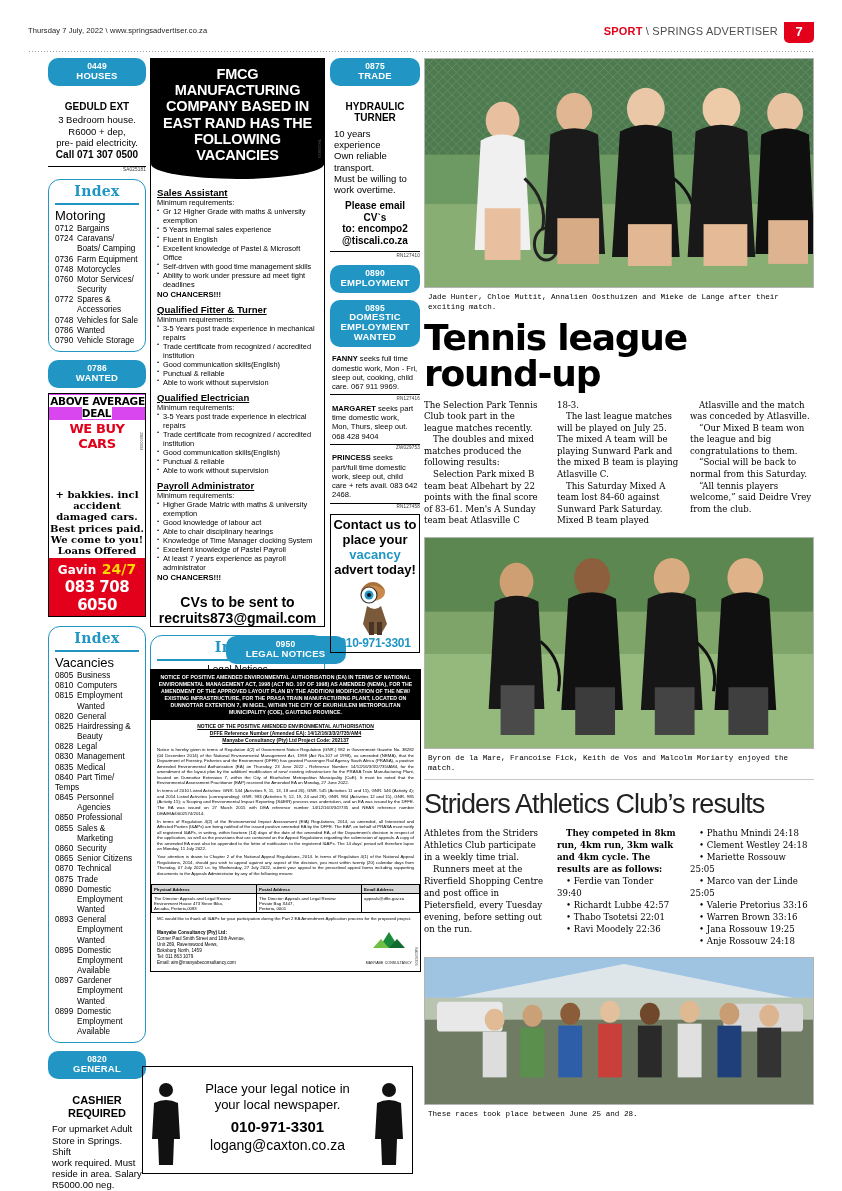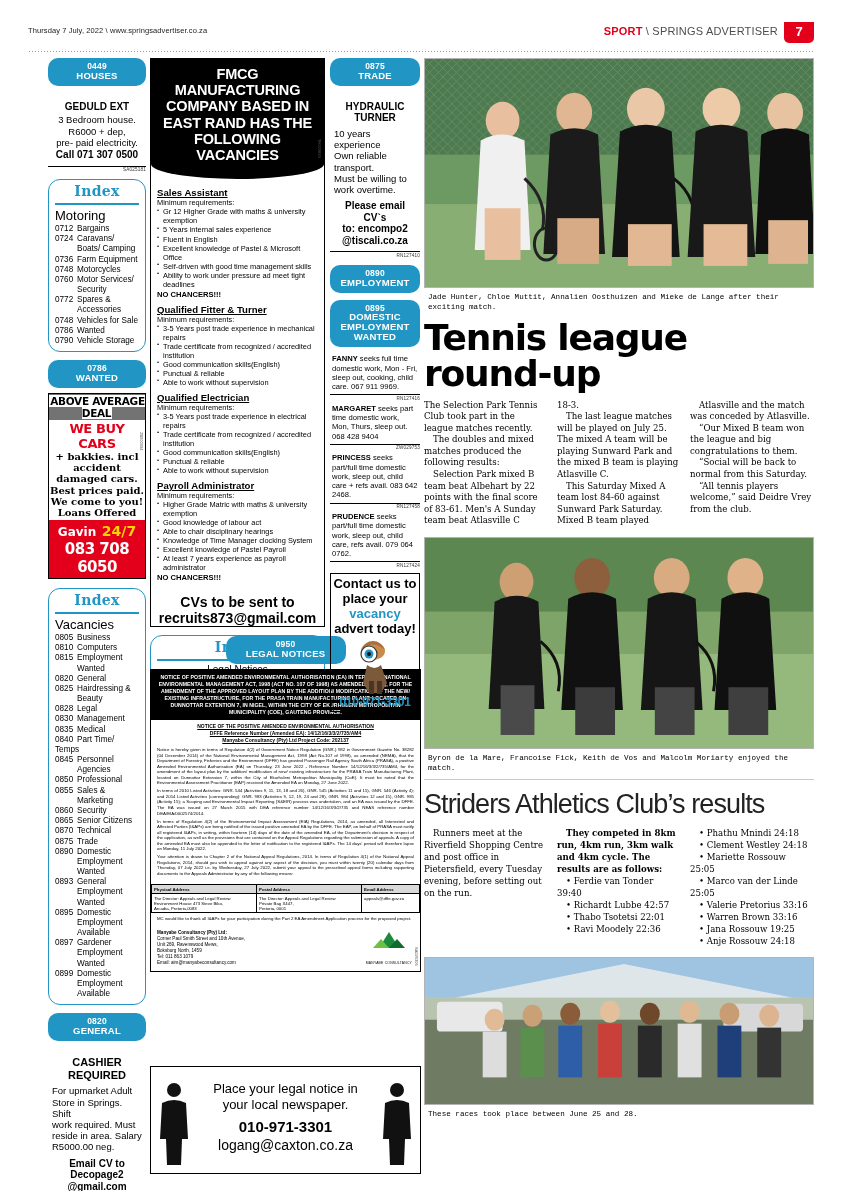--- a/index.html
+++ b/index.html
@@ -43,26 +43,26 @@
      font-family:"DejaVu Serif", serif; letter-spacing:.3px; }
   .index-sep { height:2px; background:#2196c4; margin:0 6px; }
   .index-head { font-size:13px; padding:3px 6px 1px; }
   .idx-list { padding:0 5px 5px 6px; }
   .idx-row { font-size:8.2px; line-height:1.24; white-space:pre-wrap; }
   .idx-row .c { display:inline-block; width:22px; }
   .idx-cont { padding-left:22px; display:block; }
 
   
   .cars { border:1.5px solid #000; background:#fff; text-align:center; position:relative; overflow:hidden; }
-  .cars-top { background:#737373; color:#fff; font-weight:bold; font-size:10.5px;
+  .cars-top { background:#d946ef; color:#fff; font-weight:bold; font-size:10.5px;
     font-family:"DejaVu Sans", sans-serif; letter-spacing:-.3px; padding:1px 0; }
   .cars-top span { background:#fff; color:#000; padding:0 1px; }
   .cars-mid { color:#e2001a; font-weight:bold; font-size:13px; letter-spacing:-.4px; padding-top:1px;
     font-family:"DejaVu Sans", sans-serif; }
-  .cars-body { font-size:10px; line-height:1.12; font-weight:bold; font-family:"DejaVu Serif", serif; }
+  .cars-body { font-size:10px; line-height:1.12; font-weight:bold; font-family:"DejaVu Serif", serif;margin-top:38px; }
   .cars-bot { background:#e2001a; color:#fff; font-weight:bold; margin-top:2px; padding:1px 0 2px;
     font-family:"DejaVu Sans", sans-serif; }
   .cars-bot .g { font-size:12px; }
   .cars-bot .y { color:#ffd400; font-size:14px; }
   .cars-bot .ph { font-size:15px; display:block; letter-spacing:-.5px; }
   .vert-ref { position:absolute; right:1px; top:38px; font-size:4px; writing-mode:vertical-rl; color:#555; }
 
   
   .fmcg { border:1.2px solid #000; background:#fff; position:relative; overflow:hidden; }
   .fmcg-black { background:#000; color:#fff; text-align:center; font-weight:bold; font-size:14.5px;
@@ -351,21 +351,21 @@
           <polygon points="21,1 31,17 11,17" fill="#1c8a3c"></polygon>
           <polygon points="13,8 21,17 5,17" fill="#6fbf44"></polygon>
           <polygon points="29,8 37,17 21,17" fill="#0f6c2e"></polygon>
         </svg>
         <div style="font-size:3.4px; letter-spacing:.2px;">MANYABE CONSULTANCY</div>
       </div>
       <div class="vert-ref" style="top:auto; bottom:6px; right:1px;">SA026306</div>
     </div>
   </div>
 
-  <div class="col" style="left:150px; top:1066px; width:271px;">
+  <div class="col" style="left:142px; top:1066px; width:271px;">
     <div style="border:1.2px solid #000; padding:8px 6px 8px; position:relative; height:108px;">
       <svg width="34" height="86" viewBox="0 0 34 86" style="position:absolute; left:6px; top:14px;">
         <circle cx="17" cy="9" r="7" fill="#111"></circle>
         <path d="M5 22 Q17 16 29 22 L31 58 L25 58 L24 84 L10 84 L9 58 L3 58 Z" fill="#111"></path>
       </svg>
       <svg width="34" height="86" viewBox="0 0 34 86" style="position:absolute; right:6px; top:14px;">
         <circle cx="17" cy="9" r="7" fill="#111"></circle>
         <path d="M5 22 Q17 16 29 22 L31 58 L25 58 L24 84 L10 84 L9 58 L3 58 Z" fill="#111"></path>
       </svg>
       <div style="text-align:center; padding:6px 40px 0;">
@@ -412,24 +412,20 @@
           <div style="font-size: 7.6px; line-height: 1.22; text-align: left; padding: 3px 2px 0px;"><b>FANNY</b> seeks full time domestic work, Mon - Fri, sleep out, cooking, child care. 067 911 9969.</div>
           <div class="ref">RN127416</div>
         </div>
         <div>
           <div style="font-size: 7.6px; line-height: 1.22; text-align: left; padding: 3px 2px 0px;"><b>MARGARET</b> seeks part time domestic work, Mon, Thurs, sleep out. 068 428 9404</div>
           <div class="ref">ZW029753</div>
         </div>
         <div>
           <div style="font-size: 7.6px; line-height: 1.22; text-align: left; padding: 3px 2px 0px;"><b>PRINCESS</b> seeks part/full time domestic work, sleep out, child care + refs avail. 083 642 2468.</div>
           <div class="ref">RN127458</div>
-        </div>
-        <div>
-          <div style="font-size: 7.6px; line-height: 1.22; text-align: left; padding: 3px 2px 0px;"><b>PRUDENCE</b> seeks part/full time domestic work, sleep out, child care, refs avail. 079 064 0762.</div>
-          <div class="ref">RN127424</div>
         </div>
       </div>
 
     <div class="promo" style="margin-top:5px;">
       <div class="p1">Contact us to place your</div>
       <div class="p1"><em>vacancy</em></div>
       <div class="p1">advert today!</div>
       <div class="promo-fig">
         <svg width="56" height="58" viewBox="0 0 56 58" style="display:block; margin:0 auto;">
           <ellipse cx="26" cy="14" rx="12" ry="9" fill="#c98a4b"></ellipse>
@@ -540,20 +536,21 @@
           <rect x="305" y="150" width="40" height="48" fill="#3f3f3f"></rect>
         </g>
       </svg>
     </div>
     <div class="caption" style="border-bottom:1px solid #c8c8c8; padding-bottom:5px;">Byron de la Mare, Francoise Fick, Keith de Vos and Malcolm Moriarty enjoyed the match.</div>
 
     <div class="headline2" style="margin-top:11px;">Striders Athletics Club’s results</div>
 
     <div style="display:flex; gap:11px; margin-top:9px;">
       <div class="res-col" id="striders-c1" style="width:122px;">
+          <p class="">Athletes from the Striders Athletics Club participate in a weekly time trial.</p>
           <p class="item">Runners meet at the Riverfield Shopping Centre and post office in Pietersfield, every Tuesday evening, before setting out on the run.</p>
         </div>
       <div class="res-col" id="striders-c2" style="width:122px;">
           <p class="lead">They competed in 8km run, 4km run, 3km walk and 4km cycle. The results are as follows:</p>
           <p class="item">• Ferdie van Tonder 39:40</p>
           <p class="item">• Richardt Lubbe 42:57</p>
           <p class="item">• Thabo Tsotetsi 22:01</p>
           <p class="item">• Ravi Moodely 22:36</p>
         </div>
       <div class="res-col" id="striders-c3" style="width:122px;">

